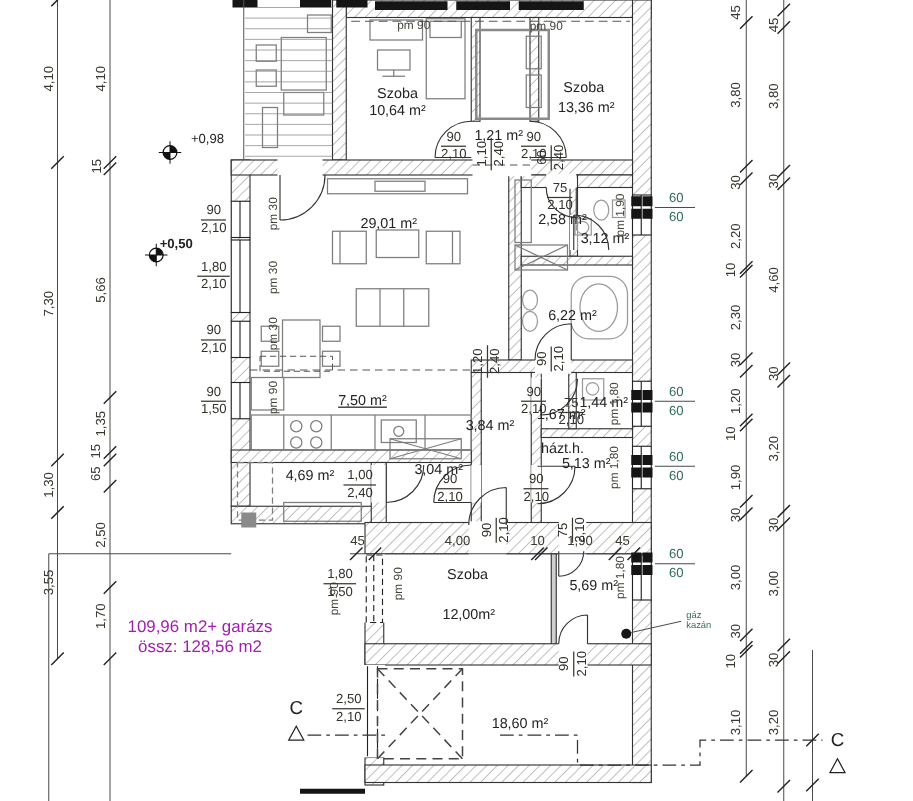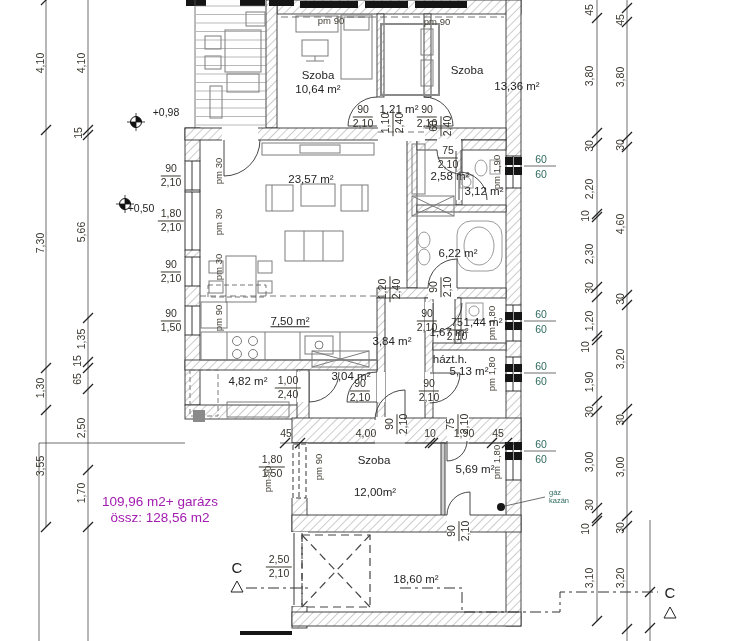--- a/index.html
+++ b/index.html
@@ -374,33 +374,33 @@
   <div class="summary" style="left:160px;top:517px">össz: 128,56 m2</div>
   <div class="cletter" style="left:237px;top:567px">C</div>
   <div class="cletter" style="left:670px;top:592px">C</div>
   <div class="boiler" style="left:549px;top:497px">
     <span>gáz</span><br>
     <span>kazán</span>
   </div>
 <span class="lbl room" style="left: 318px; top: 76px;">Szoba</span>
       <span class="lbl room" style="left: 318px; top: 90px;">10,64 m²</span>
       <span class="lbl room" style="left: 467px; top: 71px;">Szoba</span>
-      <span class="lbl room" style="left: 469px; top: 87px; margin-left: 48px;">13,36 m²</span>
+      <span class="lbl room" style="left: 469px; top: 87px;">13,36 m²</span>
       <span class="lbl room" style="left: 399px; top: 110px;">1,21 m²</span>
-      <span class="lbl room" style="left: 311px; top: 180px;">23,57 m²</span>
+      <span class="lbl room" style="left: 311px; top: 180px;">29,01 m²</span>
       <span class="lbl room" style="left: 450px; top: 177px;">2,58 m²</span>
       <span class="lbl room" style="left: 484px; top: 192px;">3,12 m²</span>
       <span class="lbl room" style="left: 458px; top: 254px;">6,22 m²</span>
       <span class="lbl room" style="left: 290px; top: 322px; text-decoration: underline;">7,50 m²</span>
       <span class="lbl room" style="left: 392px; top: 342px;">3,84 m²</span>
       <span class="lbl room" style="left: 483px; top: 323px;">1,44 m²</span>
       <span class="lbl room" style="left: 449px; top: 333px;">1,67 m²</span>
       <span class="lbl room" style="left: 450px; top: 360px;">házt.h.</span>
       <span class="lbl room" style="left: 469px; top: 372px;">5,13 m²</span>
-      <span class="lbl room" style="left: 248px; top: 382px;">4,82 m²</span>
+      <span class="lbl room" style="left: 248px; top: 382px;">4,69 m²</span>
       <span class="lbl room" style="left: 351px; top: 377px;">3,04 m²</span>
       <span class="lbl room" style="left: 374px; top: 461px;">Szoba</span>
       <span class="lbl room" style="left: 375px; top: 493px;">12,00m²</span>
       <span class="lbl room" style="left: 475px; top: 470px;">5,69 m²</span>
       <span class="lbl room" style="left: 416px; top: 580px;">18,60 m²</span>
       <span class="lbl dim rot" style="left: 40px; top: 63px;">4,10</span>
       <span class="lbl dim rot" style="left: 40px; top: 243px;">7,30</span>
       <span class="lbl dim rot" style="left: 40px; top: 388px;">1,30</span>
       <span class="lbl dim rot" style="left: 40px; top: 466px;">3,55</span>
       <span class="lbl dim rot" style="left: 81px; top: 63px;">4,10</span>
@@ -447,21 +447,21 @@
       <span class="lbl pm rot" style="left: 219px; top: 222px;">pm 30</span>
       <span class="lbl pm rot" style="left: 219px; top: 267px;">pm 30</span>
       <span class="lbl pm rot" style="left: 219px; top: 318px;">pm 90</span>
       <span class="lbl pm rot" style="left: 497px; top: 172px;">pm 1,90</span>
       <span class="lbl pm rot" style="left: 492px; top: 323px;">pm 1,80</span>
       <span class="lbl pm rot" style="left: 492px; top: 374px;">pm 1,80</span>
       <span class="lbl pm rot" style="left: 497px; top: 462px;">pm 1,80</span>
       <span class="lbl pm rot" style="left: 319px; top: 467px;">pm 90</span>
       <span class="lbl pm rot" style="left: 268px; top: 479px;">pm 90</span>
       <span class="lbl lvl" style="left: 166px; top: 112px;">+0,98</span>
-      <span class="lbl lvl" style="left: 141px; top: 208px;">+0,50</span>
+      <span class="lbl lvl" style="left: 141px; top: 196px; font-weight: bold;">+0,50</span>
       <div class="frac" style="left: 171px; top: 176px;">
         <span class="a">90</span>
         <span class="b">2,10</span>
       </div>
       <div class="frac" style="left: 171px; top: 221px;">
         <span class="a">1,80</span>
         <span class="b">2,10</span>
       </div>
       <div class="frac" style="left: 171px; top: 272px;">
         <span class="a">90</span>

